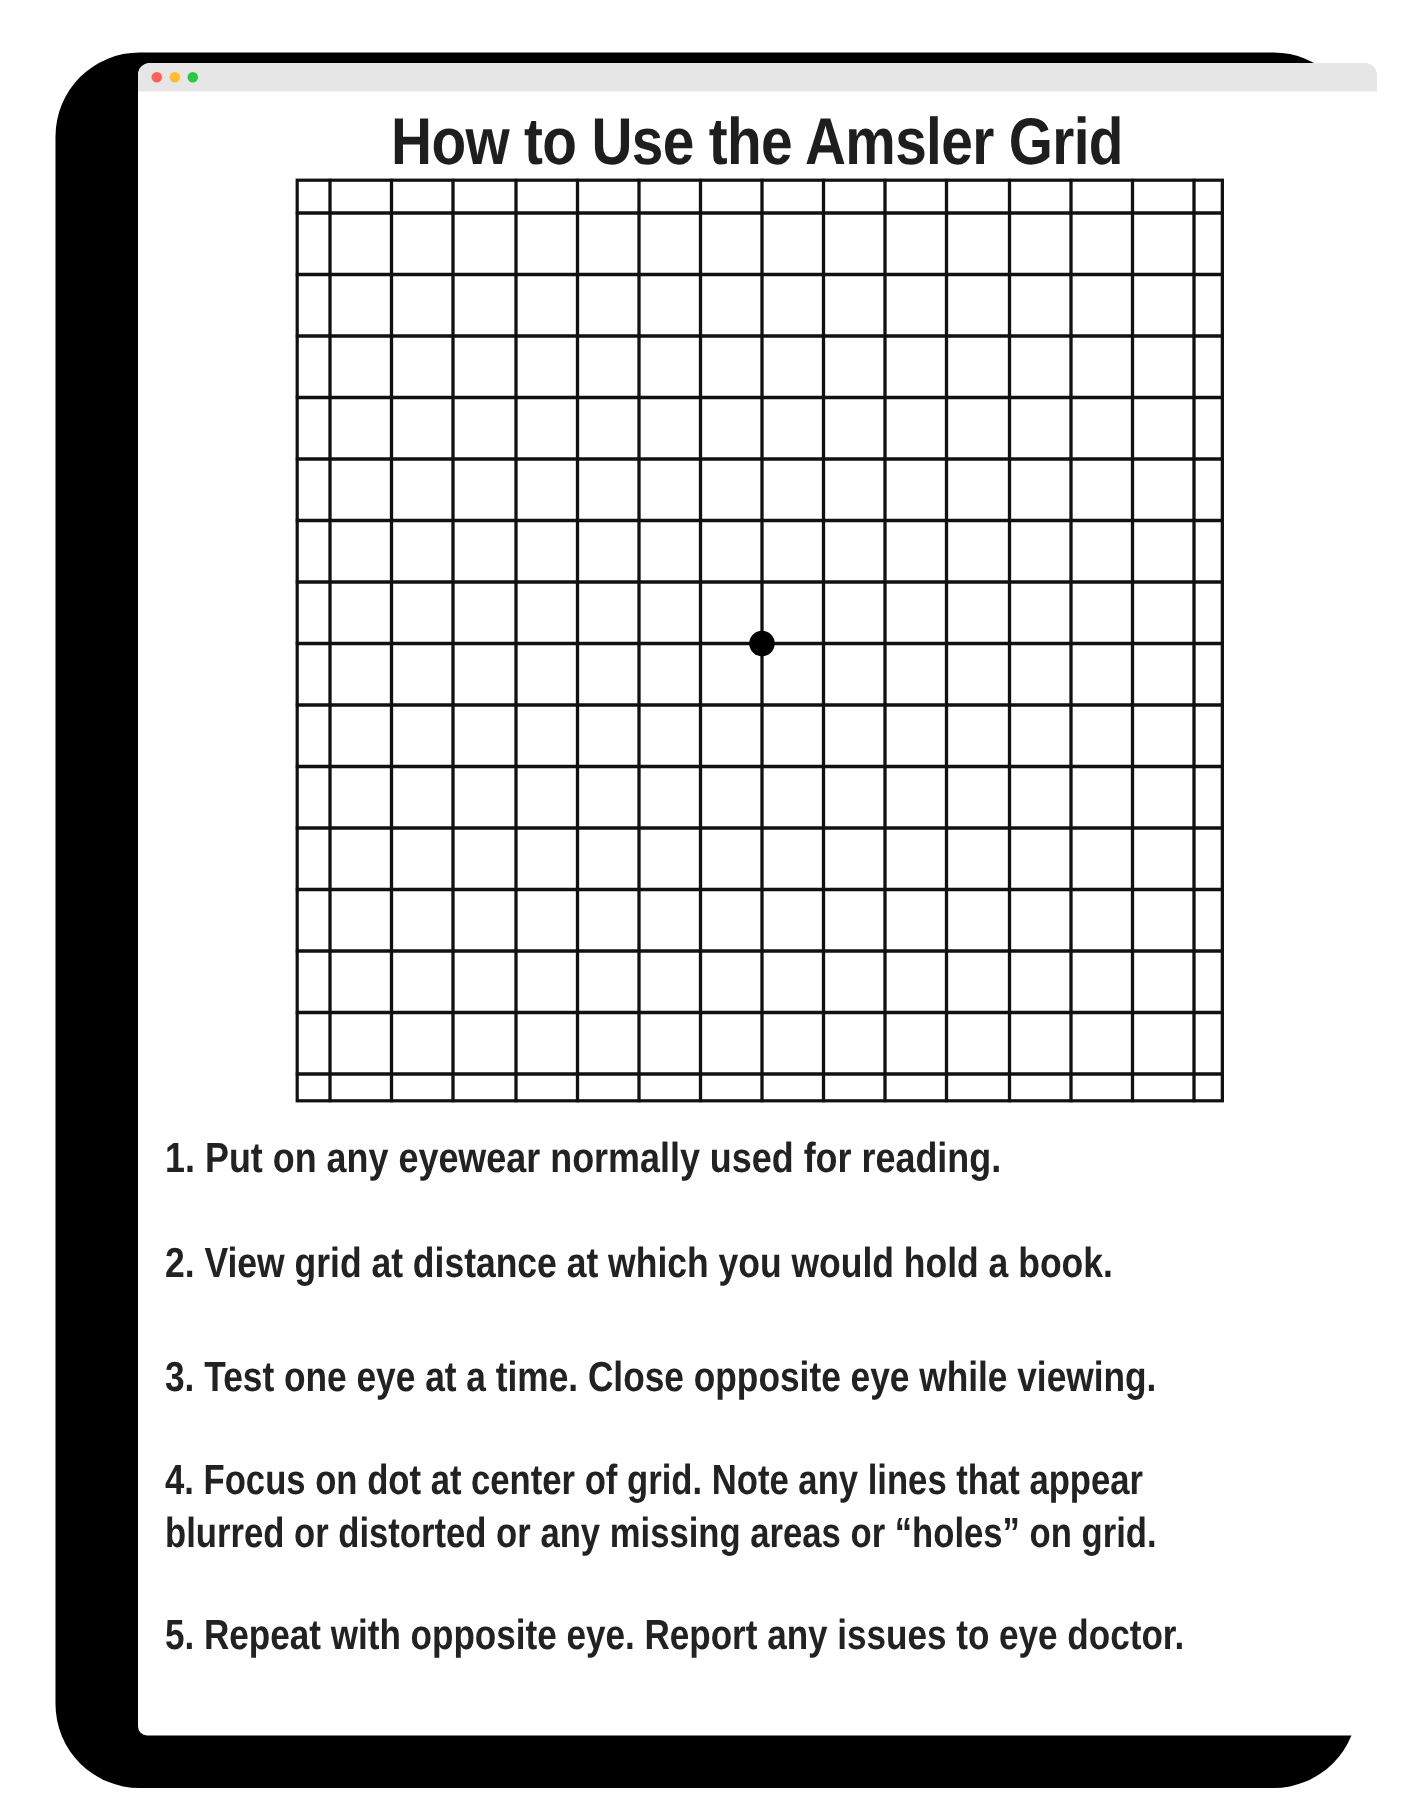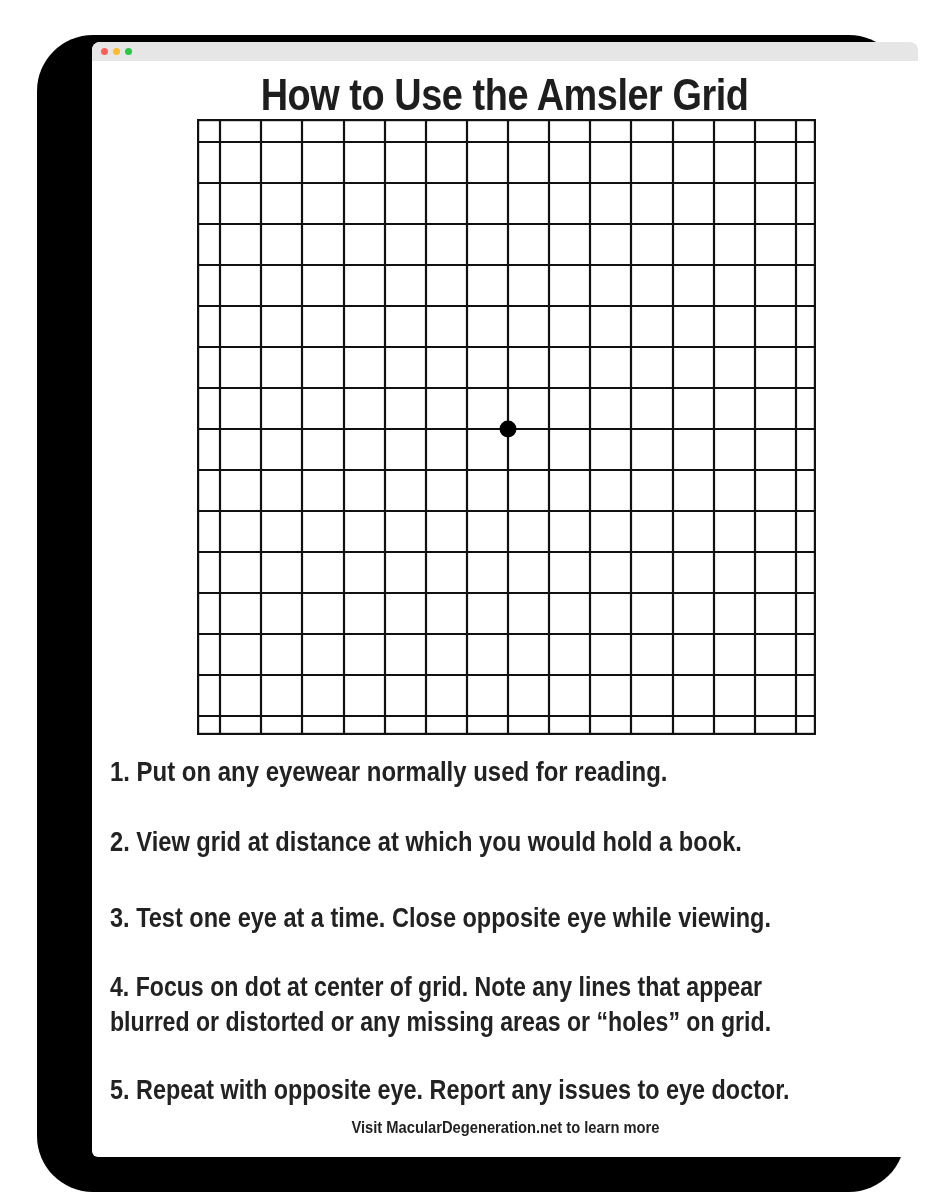--- a/index.html
+++ b/index.html
@@ -119,16 +119,13 @@
 
   <div class="step" style="top:927px; transform:scaleX(0.825);">
     <div>4. Focus on dot at center of grid. Note any lines that appear</div>
     <div>blurred or distorted or any missing areas or “holes” on grid.</div>
   </div>
 
   <div class="step" style="top:1030px; transform:scaleX(0.835);">
     <div>5. Repeat with opposite eye. Report any issues to eye doctor.</div>
   </div>
 
-  <div class="footer">
-    <span>Visit MacularDegeneration.net to learn more</span>
-  </div>
 </div>
 
 </body></html>

